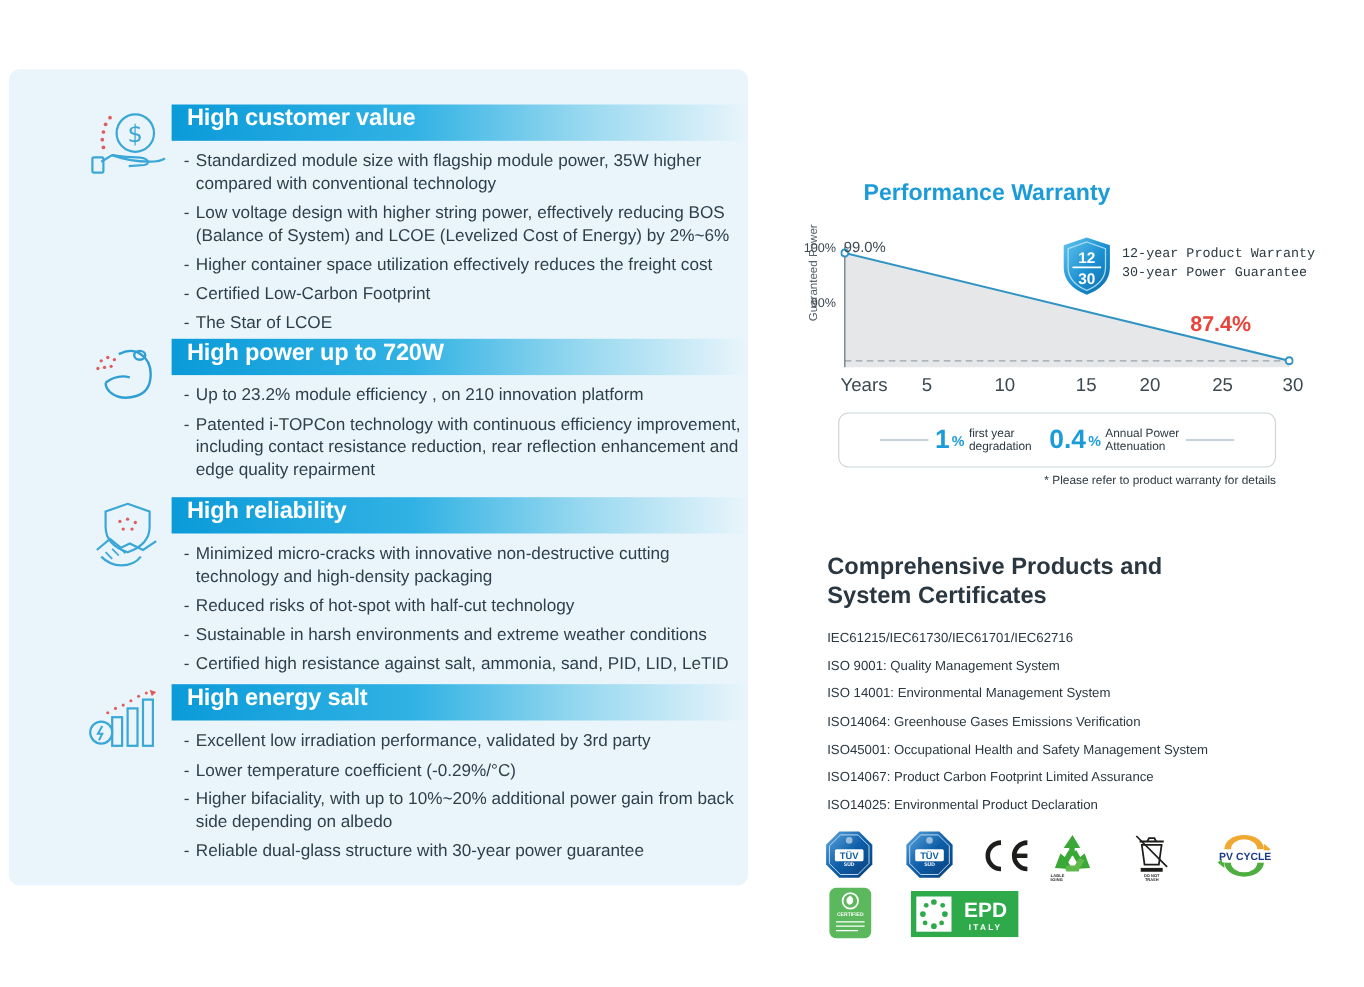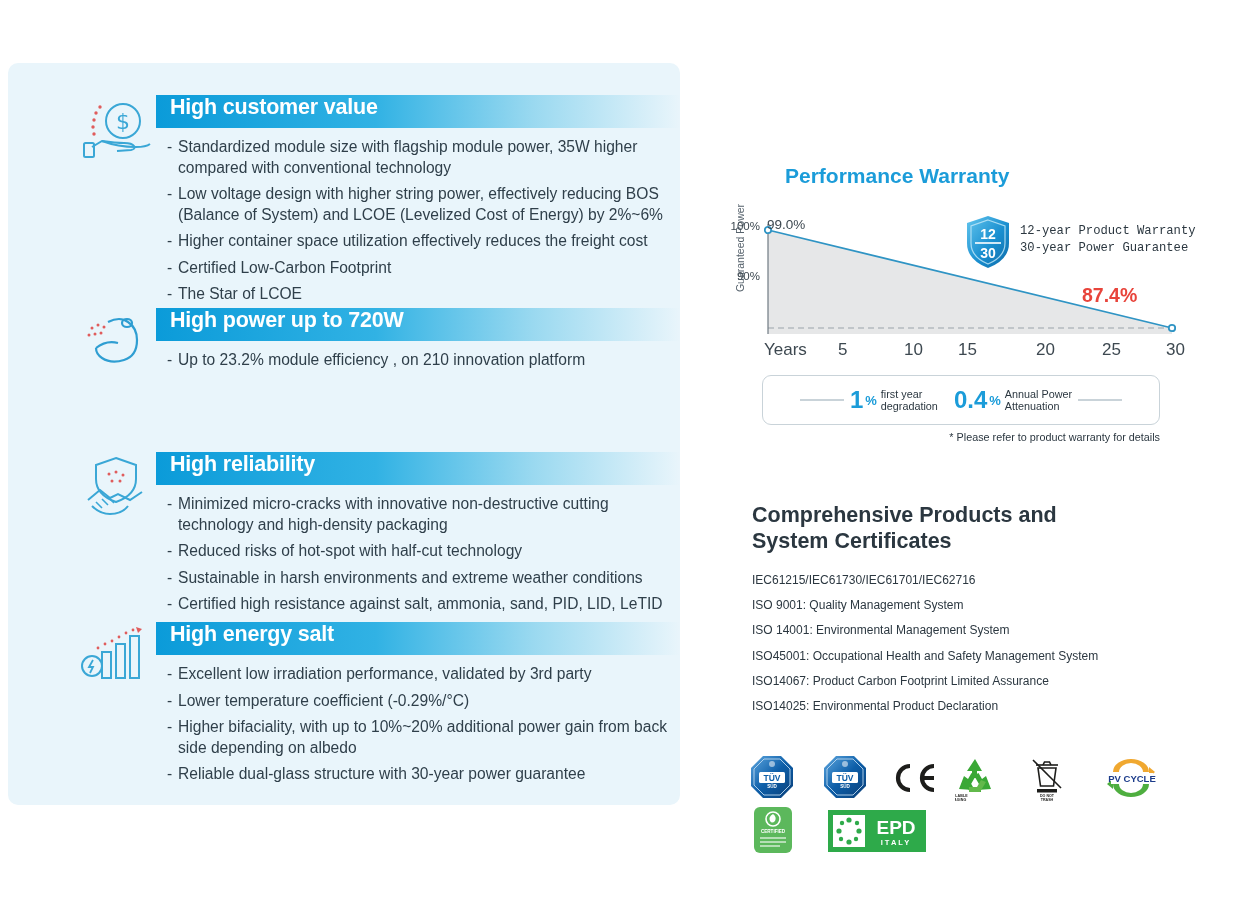--- a/index.html
+++ b/index.html
@@ -185,20 +185,21 @@
               <circle cx="11" cy="27" r="1.5"></circle>
           </g>
         </svg>
       </div>
       <div class="feat-body">
         <div class="feat-header">
           <span class="feat-header-text">High power up to 720W</span>
         </div>
         <div class="bullets">
           <div class="bullet">Up to 23.2% module efficiency , on  210 innovation platform</div>
+          <div class="bullet">Patented i-TOPCon technology with continuous efficiency improvement, including contact resistance reduction, rear reflection enhancement and edge quality repairment</div>
         </div>
       </div>
     </div>
 
     <div class="feature-block" style="top:389px;">
       <div class="feat-icon">
         <svg viewBox="0 0 76 72" width="76" height="72">
           <path d="M38 6 l20 7 v14 q0 16 -20 23 q-20 -7 -20 -23 v-14 z" fill="none" stroke="#3aa7d6" stroke-width="2"></path>
           <g fill="#e05c5c">
             <circle cx="31" cy="22" r="1.5"></circle>
@@ -282,21 +283,21 @@
       </svg>
     </div>
 
     <div id="start-label">99.0%</div>
     <div id="end-label">87.4%</div>
 
     <div id="x-axis">
       <div class="x-tick" style="left:46px;">Years</div>
       <div class="x-tick" style="left:120px;">5</div>
       <div class="x-tick" style="left:186px;">10</div>
-      <div class="x-tick" style="left:240px;">15</div>
+      <div class="x-tick" style="left:260px;">15</div>
       <div class="x-tick" style="left:318px;">20</div>
       <div class="x-tick" style="left:384px;">25</div>
       <div class="x-tick" style="left:448px;">30</div>
     </div>
 
     <div id="shield-badge">
       <svg viewBox="0 0 46 54" width="46" height="54">
         <defs>
           <linearGradient id="shg" x1="0" y1="0" x2="1" y2="1">
             <stop offset="0%" stop-color="#63c6ee"></stop>
@@ -340,20 +341,21 @@
       <div>Comprehensive Products and</div>
       <div>System Certificates</div>
     </div>
 
     <div id="deg-note">* Please refer to product warranty for details</div>
 
     <div id="cert-list">
       <div class="cert-line">IEC61215/IEC61730/IEC61701/IEC62716</div>
       <div class="cert-line">ISO 9001:  Quality Management System</div>
       <div class="cert-line">ISO 14001:  Environmental Management System</div>
+      <div class="cert-line">ISO14064:  Greenhouse Gases Emissions Verification</div>
       <div class="cert-line">ISO45001:  Occupational Health and Safety Management System</div>
       <div class="cert-line">ISO14067:  Product Carbon Footprint Limited Assurance</div>
       <div class="cert-line">ISO14025:  Environmental Product Declaration</div>
     </div>
 
     <div id="logo-row-1">
 
       <div class="logo" style="left:0px; top:0px;">
         <svg width="44" height="46" viewBox="0 0 44 46">
           <defs>

